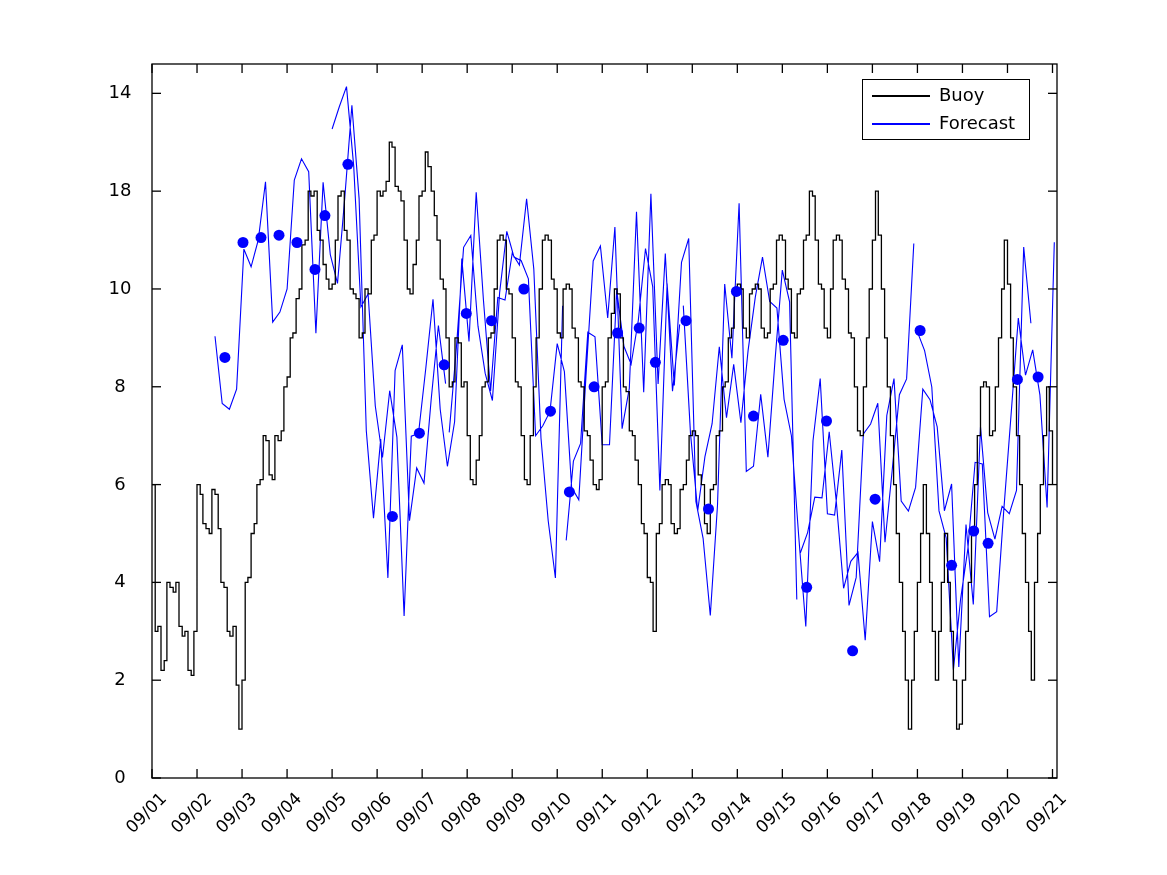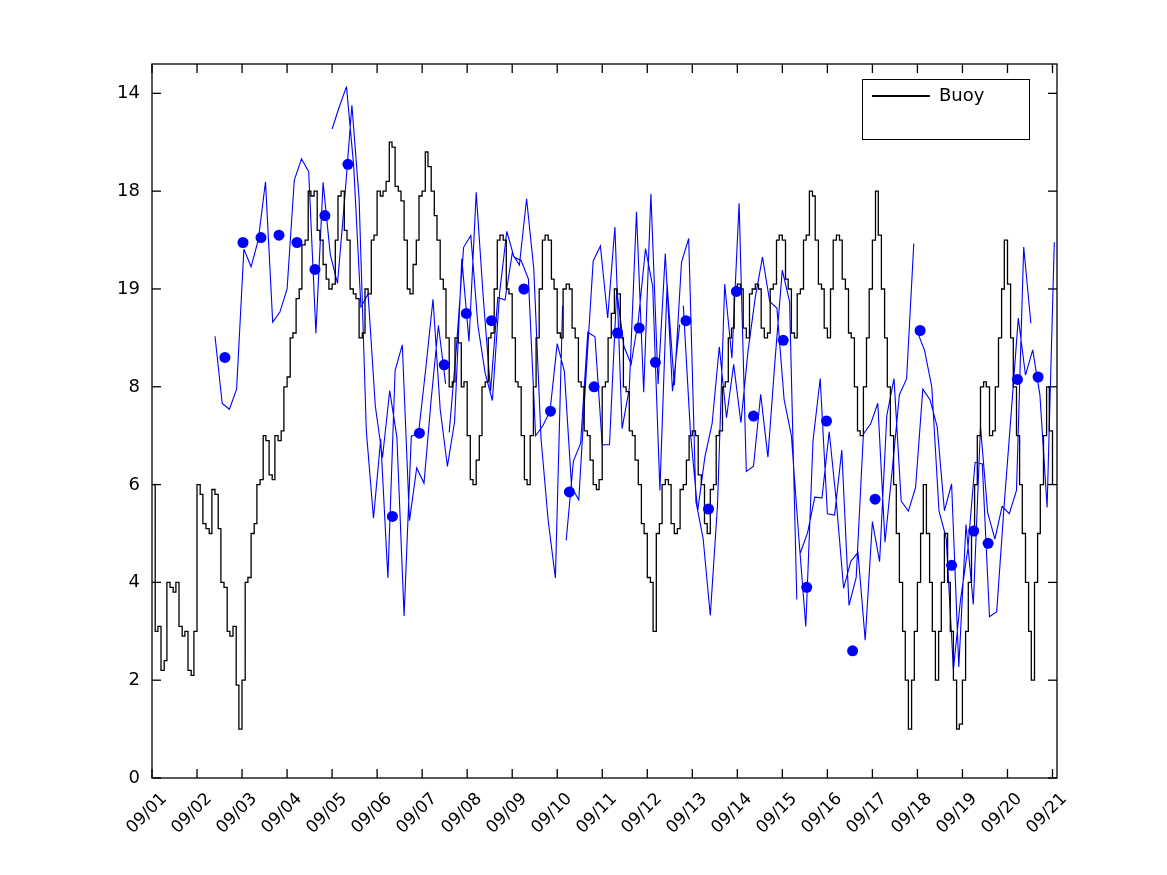--- a/index.html
+++ b/index.html
@@ -42,21 +42,21 @@
     width: 300px;
     text-align: center;
     transform: rotate(-90deg);
     transform-origin: center center;
     font-size: 19px;
     color: #000000;
   }
   .ytick-label {
     position: absolute;
     width: 40px;
-    text-align: right;
+    text-align: center;
     font-size: 18px;
     color: #000000;
   }
   .xtick-label {
     position: absolute;
     font-size: 17px;
     color: #000000;
     transform: rotate(-45deg);
     transform-origin: right top;
     white-space: nowrap;
@@ -218,21 +218,21 @@
         </g>
     </g>
   </svg>
 
   <div id="ytick-labels">
       <div class="ytick-label" style="left: 100px; top: 766px;">0</div>
       <div class="ytick-label" style="left: 100px; top: 668.192px;">2</div>
       <div class="ytick-label" style="left: 100px; top: 570.384px;">4</div>
       <div class="ytick-label" style="left: 100px; top: 472.575px;">6</div>
       <div class="ytick-label" style="left: 100px; top: 374.767px;">8</div>
-      <div class="ytick-label" style="left: 100px; top: 276.959px;">19</div>
+      <div class="ytick-label" style="left: 100px; top: 276.959px;">10</div>
       <div class="ytick-label" style="left: 100px; top: 179.151px;">18</div>
       <div class="ytick-label" style="left: 100px; top: 81.3425px;">14</div>
     </div>
   <div id="xtick-labels">
       <div class="xtick-label" style="left: 96px; top: 788px; width: 60px;">09/01</div>
       <div class="xtick-label" style="left: 141.025px; top: 788px; width: 60px;">09/02</div>
       <div class="xtick-label" style="left: 186.05px; top: 788px; width: 60px;">09/03</div>
       <div class="xtick-label" style="left: 231.075px; top: 788px; width: 60px;">09/04</div>
       <div class="xtick-label" style="left: 276.1px; top: 788px; width: 60px;">09/05</div>
       <div class="xtick-label" style="left: 321.124px; top: 788px; width: 60px;">09/06</div>
@@ -251,15 +251,19 @@
       <div class="xtick-label" style="left: 906.448px; top: 788px; width: 60px;">09/19</div>
       <div class="xtick-label" style="left: 951.473px; top: 788px; width: 60px;">09/20</div>
       <div class="xtick-label" style="left: 996.498px; top: 788px; width: 60px;">09/21</div>
     </div>
 
   <div id="legend-box">
     <div class="legend-row" style="top:2px">
       <span class="legend-swatch" style="border-top-color: rgb(0, 0, 0);"></span>
       <span class="legend-text">Buoy</span>
     </div>
+    <div class="legend-row" style="top:30px">
+      <span class="legend-swatch" style="border-top-color: rgb(0, 0, 255);"></span>
+      <span class="legend-text">Forecast</span>
+    </div>
   </div>
 
 </div>
 
 </body></html>

